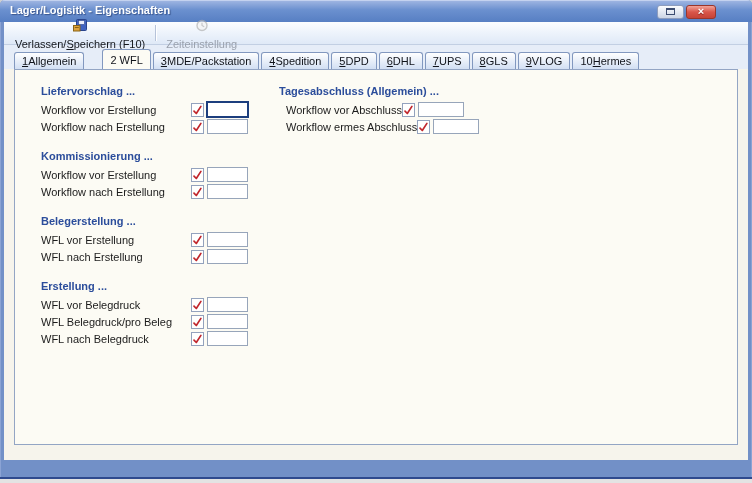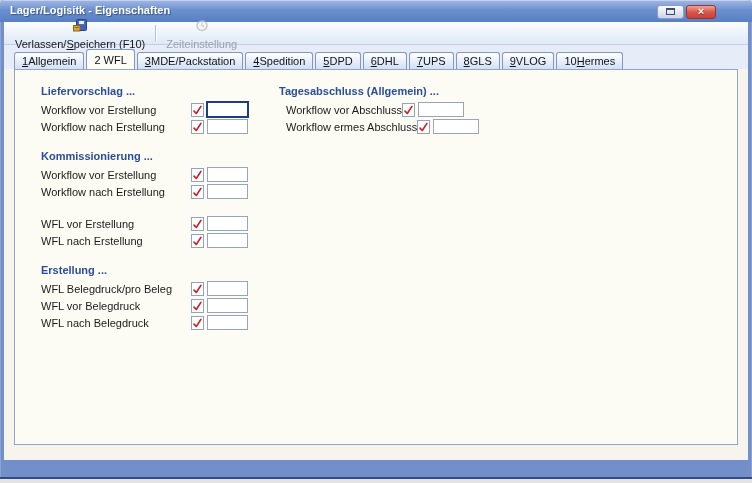--- a/index.html
+++ b/index.html
@@ -29,21 +29,21 @@
            display:flex;align-items:center;padding-left:4px;}
   .tbtn{display:flex;align-items:center;gap:5px;padding:2px 7px;border-radius:2px;color:#14171c;white-space:nowrap;flex-direction:column;}
   .tbtn.disabled{color:#9aa1ad;}
   .tbtn .icon{line-height:0;}
   .tsep{width:1px;height:16px;background:#b6c3d9;margin:0 3px;box-shadow:1px 0 0 #fff;}
   
   .tabstrip{position:absolute;left:10px;top:28px;height:19px;display:flex;align-items:flex-end;z-index:2;}
   .tab{display:flex;align-items:center;height:17px;padding:0 7px;margin-right:2px;box-sizing:border-box;
        background:linear-gradient(#ffffff,#d2dff3);border:1px solid #8298bf;border-bottom:none;
        border-radius:3px 3px 0 0;color:#10131a;white-space:nowrap;}
-  .tab.active{height:20px;background:#fcfbf4;position:relative;z-index:3;}
+  .tab.active{height:20px;background:#fcfbf4;position:relative;z-index:3;margin-left:16px;}
   
   .panel{position:absolute;left:10px;top:47px;width:724px;height:376px;box-sizing:border-box;
          background:#fcfbf4;border:1px solid #93a5c4;z-index:1;}
   .col{position:absolute;top:15px;}
   .col0{left:26px;width:236px;}
   .col1{left:264px;width:236px;}
   .section{margin-bottom:15px;}
   .sec-h{font-weight:bold;color:#2b4d9b;height:13px;line-height:13px;margin-bottom:3px;white-space:nowrap;}
   .row{display:flex;align-items:center;height:17px;}
   .flabel{white-space:nowrap;color:#1b1b1b;}
@@ -139,49 +139,50 @@
             <div class="row">
               <span class="flabel">Workflow nach Erstellung</span>
               <span class="wf-btn"><svg width="13" height="14" viewBox="0 0 13 14">
                   <rect x="0.5" y="0.5" width="12" height="13" fill="#fffffe" stroke="#93a2bd"></rect>
                   <path d="M3 8.1 L5.3 10.5 L9.9 3.4" fill="none" stroke="#c1272d" stroke-width="1.7" stroke-linecap="round" stroke-linejoin="round"></path>
                 </svg></span>
               <input type="text" class="wf-input" value="" style="">
             </div>
           </div>
           <div class="section">
+            <div class="sec-h">Belegerstellung ...</div>
             <div class="row">
               <span class="flabel">WFL vor Erstellung</span>
               <span class="wf-btn"><svg width="13" height="14" viewBox="0 0 13 14">
                   <rect x="0.5" y="0.5" width="12" height="13" fill="#fffffe" stroke="#93a2bd"></rect>
                   <path d="M3 8.1 L5.3 10.5 L9.9 3.4" fill="none" stroke="#c1272d" stroke-width="1.7" stroke-linecap="round" stroke-linejoin="round"></path>
                 </svg></span>
               <input type="text" class="wf-input" value="" style="">
             </div>
             <div class="row">
               <span class="flabel">WFL nach Erstellung</span>
               <span class="wf-btn"><svg width="13" height="14" viewBox="0 0 13 14">
                   <rect x="0.5" y="0.5" width="12" height="13" fill="#fffffe" stroke="#93a2bd"></rect>
                   <path d="M3 8.1 L5.3 10.5 L9.9 3.4" fill="none" stroke="#c1272d" stroke-width="1.7" stroke-linecap="round" stroke-linejoin="round"></path>
                 </svg></span>
               <input type="text" class="wf-input" value="" style="">
             </div>
           </div>
           <div class="section">
             <div class="sec-h">Erstellung ...</div>
             <div class="row">
+              <span class="flabel">WFL vor Belegdruck</span>
+              <span class="wf-btn"><svg width="13" height="14" viewBox="0 0 13 14">
+                  <rect x="0.5" y="0.5" width="12" height="13" fill="#fffffe" stroke="#93a2bd"></rect>
+                  <path d="M3 8.1 L5.3 10.5 L9.9 3.4" fill="none" stroke="#c1272d" stroke-width="1.7" stroke-linecap="round" stroke-linejoin="round"></path>
+                </svg></span>
+              <input type="text" class="wf-input" value="" style="">
+            </div>
+            <div class="row">
               <span class="flabel">WFL Belegdruck/pro Beleg</span>
-              <span class="wf-btn"><svg width="13" height="14" viewBox="0 0 13 14">
-                  <rect x="0.5" y="0.5" width="12" height="13" fill="#fffffe" stroke="#93a2bd"></rect>
-                  <path d="M3 8.1 L5.3 10.5 L9.9 3.4" fill="none" stroke="#c1272d" stroke-width="1.7" stroke-linecap="round" stroke-linejoin="round"></path>
-                </svg></span>
-              <input type="text" class="wf-input" value="" style="">
-            </div>
-            <div class="row">
-              <span class="flabel">WFL vor Belegdruck</span>
               <span class="wf-btn"><svg width="13" height="14" viewBox="0 0 13 14">
                   <rect x="0.5" y="0.5" width="12" height="13" fill="#fffffe" stroke="#93a2bd"></rect>
                   <path d="M3 8.1 L5.3 10.5 L9.9 3.4" fill="none" stroke="#c1272d" stroke-width="1.7" stroke-linecap="round" stroke-linejoin="round"></path>
                 </svg></span>
               <input type="text" class="wf-input" value="" style="">
             </div>
             <div class="row">
               <span class="flabel">WFL nach Belegdruck</span>
               <span class="wf-btn"><svg width="13" height="14" viewBox="0 0 13 14">
                   <rect x="0.5" y="0.5" width="12" height="13" fill="#fffffe" stroke="#93a2bd"></rect>

